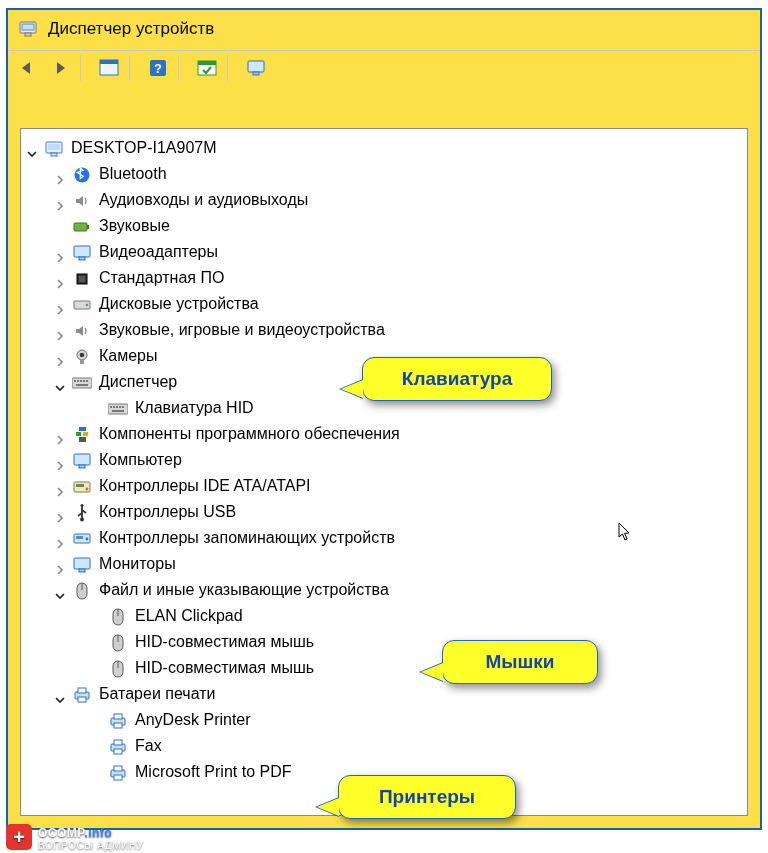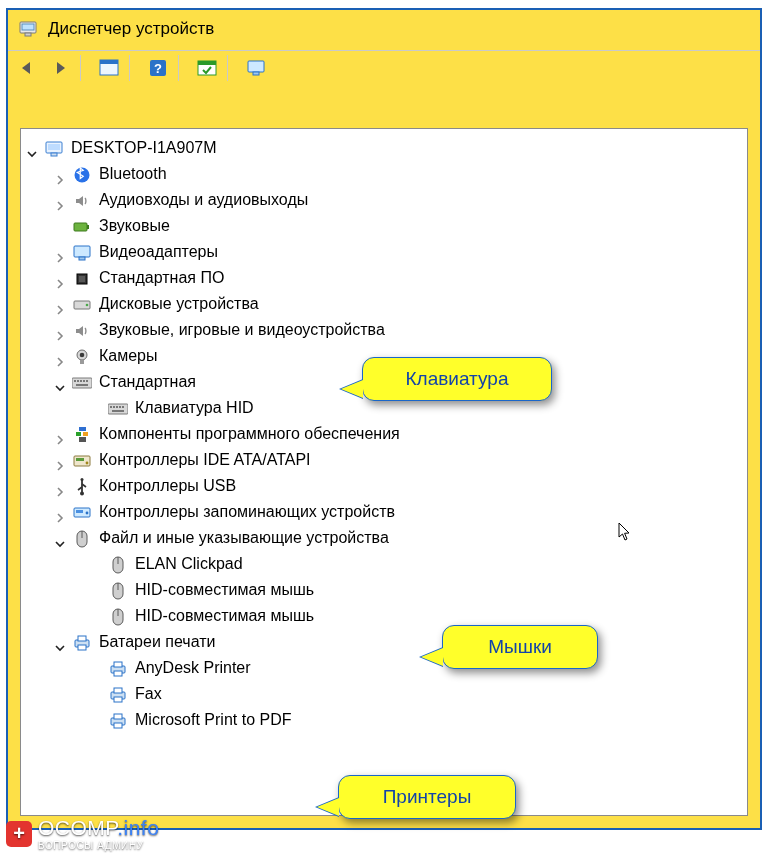--- a/index.html
+++ b/index.html
@@ -20,27 +20,27 @@
   .treewrap{position:absolute;left:12px;right:12px;top:118px;bottom:12px;border:1px solid #8a8a8a;overflow:hidden;background:#fff}
   .tree{padding:4px 0 8px 0;font-size:16px;line-height:22px}
   .row{display:flex;align-items:flex-end;height:26px;white-space:nowrap}
   .row .chev{width:16px;text-align:center;color:#666;font-size:11px}
   .row .ico{width:22px;height:20px;display:flex;align-items:center;justify-content:center;margin-right:4px}
   .row .label{padding-left:2px}
   .ind0{padding-left:6px}
   .ind1{padding-left:34px}
   .ind2{padding-left:70px}
   
-  .callout{position:absolute;background:#ffff2a;border:1px solid #1a66c9;border-radius:12px;box-shadow:3px 4px 8px rgba(0,0,0,0.45);padding:10px 18px;font-size:19px;font-weight:400;color:#1344a9;z-index:30;text-align:center}
+  .callout{position:absolute;background:#ffff2a;border:1px solid #1a66c9;border-radius:12px;box-shadow:3px 4px 8px rgba(0,0,0,0.45);padding:10px 18px;font-size:19px;font-weight:700;color:#1344a9;z-index:30;text-align:center}
   .callout .tail{position:absolute;left:-22px;top:52%;width:0;height:0;border-top:9px solid transparent;border-bottom:9px solid transparent;border-right:22px solid #ffff2a}
   .callout .tail-b{position:absolute;left:-24px;top:calc(52% - 1px);width:0;height:0;border-top:10px solid transparent;border-bottom:10px solid transparent;border-right:24px solid #1a66c9}
   
   .wm{position:absolute;left:6px;bottom:2px;display:flex;align-items:center;color:#fff;text-shadow:0 1px 2px rgba(0,0,0,.7);z-index:40}
   .wm .badge{width:26px;height:26px;background:#e3342f;border-radius:5px;color:#fff;display:flex;align-items:center;justify-content:center;font-size:20px;font-weight:700;margin-right:6px}
-  .wm .big{font-weight:400;font-size:21px;letter-spacing:.5px}
+  .wm .big{font-weight:700;font-size:12px;letter-spacing:.5px}
   .wm .sub{font-size:10px;letter-spacing:.6px;opacity:.95}
   
   .cursor{position:absolute;width:14px;height:20px;z-index:25}
   
   svg{display:block}
 </style>
 </head>
 <body>
 
 <div class="frame">
@@ -239,21 +239,21 @@
                 <g fill="#777">
                   <rect x="2" y="3" width="2" height="2"></rect>
                   <rect x="5" y="3" width="2" height="2"></rect>
                   <rect x="8" y="3" width="2" height="2"></rect>
                   <rect x="11" y="3" width="2" height="2"></rect>
                   <rect x="14" y="3" width="2" height="2"></rect>
                   <rect x="4" y="7" width="12" height="2"></rect>
                 </g>
               </svg>
             </span>
-            <span class="label">Стандартная</span>
+            <span class="label">Диспетчер</span>
           </div>
           <div class="row ind2">
             <span class="chev"></span>
             <span class="ico">
               <svg width="20" height="12" viewBox="0 0 20 12">
                 <rect x="0" y="1" width="20" height="10" rx="1" fill="#d8d8d8" stroke="#7a7a7a"></rect>
                 <g fill="#777">
                   <rect x="2" y="3" width="2" height="2"></rect>
                   <rect x="5" y="3" width="2" height="2"></rect>
                   <rect x="8" y="3" width="2" height="2"></rect>
@@ -281,20 +281,34 @@
             </span>
             <span class="label">Компоненты программного обеспечения</span>
           </div>
           <div class="row ind1">
             <span class="chev">
               <svg width="10" height="10" viewBox="0 0 10 10">
                 <path d="M3 1l4 4-4 4" fill="none" stroke="#888" stroke-width="1.6"></path>
               </svg>
             </span>
             <span class="ico">
+              <svg width="18" height="16" viewBox="0 0 18 16">
+                <rect x="1" y="1" width="16" height="11" rx="1" fill="#cde9ff" stroke="#2a72c8"></rect>
+                <rect x="6" y="12" width="6" height="3" fill="#9fc8ee" stroke="#2a72c8"></rect>
+              </svg>
+            </span>
+            <span class="label">Компьютер</span>
+          </div>
+          <div class="row ind1">
+            <span class="chev">
+              <svg width="10" height="10" viewBox="0 0 10 10">
+                <path d="M3 1l4 4-4 4" fill="none" stroke="#888" stroke-width="1.6"></path>
+              </svg>
+            </span>
+            <span class="ico">
               <svg width="18" height="14" viewBox="0 0 18 14">
                 <rect x="1" y="2" width="16" height="10" rx="1" fill="#efe6cc" stroke="#8b7b3f"></rect>
                 <rect x="3" y="4" width="8" height="3" fill="#5a9a3a"></rect>
                 <circle cx="14" cy="9" r="1.4" fill="#a0861c"></circle>
               </svg>
             </span>
             <span class="label">Контроллеры IDE ATA/ATAPI</span>
           </div>
           <div class="row ind1">
             <span class="chev">
@@ -323,20 +337,34 @@
                 <rect x="1" y="2" width="16" height="9" rx="1" fill="#cfeaff" stroke="#2a72c8"></rect>
                 <rect x="3" y="4" width="7" height="3" fill="#4a90e2"></rect>
                 <circle cx="14" cy="7" r="1.4" fill="#2a72c8"></circle>
               </svg>
             </span>
             <span class="label">Контроллеры запоминающих устройств</span>
           </div>
           <div class="row ind1">
             <span class="chev">
               <svg width="10" height="10" viewBox="0 0 10 10">
+                <path d="M3 1l4 4-4 4" fill="none" stroke="#888" stroke-width="1.6"></path>
+              </svg>
+            </span>
+            <span class="ico">
+              <svg width="18" height="16" viewBox="0 0 18 16">
+                <rect x="1" y="1" width="16" height="11" rx="1" fill="#cde9ff" stroke="#2a72c8"></rect>
+                <rect x="6" y="12" width="6" height="3" fill="#9fc8ee" stroke="#2a72c8"></rect>
+              </svg>
+            </span>
+            <span class="label">Мониторы</span>
+          </div>
+          <div class="row ind1">
+            <span class="chev">
+              <svg width="10" height="10" viewBox="0 0 10 10">
                 <path d="M1 3l4 4 4-4" fill="none" stroke="#222" stroke-width="1.6"></path>
               </svg>
             </span>
             <span class="ico">
               <svg width="12" height="18" viewBox="0 0 12 18">
                 <rect x="1" y="1" width="10" height="16" rx="5" fill="#cfcfcf" stroke="#5a5a5a"></rect>
                 <line x1="6" y1="1" x2="6" y2="8" stroke="#5a5a5a"></line>
               </svg>
             </span>
             <span class="label">Файл и иные указывающие устройства</span>
@@ -420,21 +448,21 @@
             <span class="label">Microsoft Print to PDF</span>
           </div>
         </div>
     </div>
   </div>
 
   <div class="callout" style="left:362px;top:357px;width:152px">
     <span class="tail-b"></span><span class="tail"></span>
     <span>Клавиатура</span>
   </div>
-  <div class="callout" style="left:442px;top:625px;width:118px">
+  <div class="callout" style="left:442px;top:640px;width:118px">
     <span class="tail-b"></span><span class="tail"></span>
     <span>Мышки</span>
   </div>
   <div class="callout" style="left:338px;top:775px;width:140px">
     <span class="tail-b"></span><span class="tail"></span>
     <span>Принтеры</span>
   </div>
 
   <div class="cursor" style="left:618px;top:522px">
     <svg viewBox="0 0 14 20" width="14" height="20">

